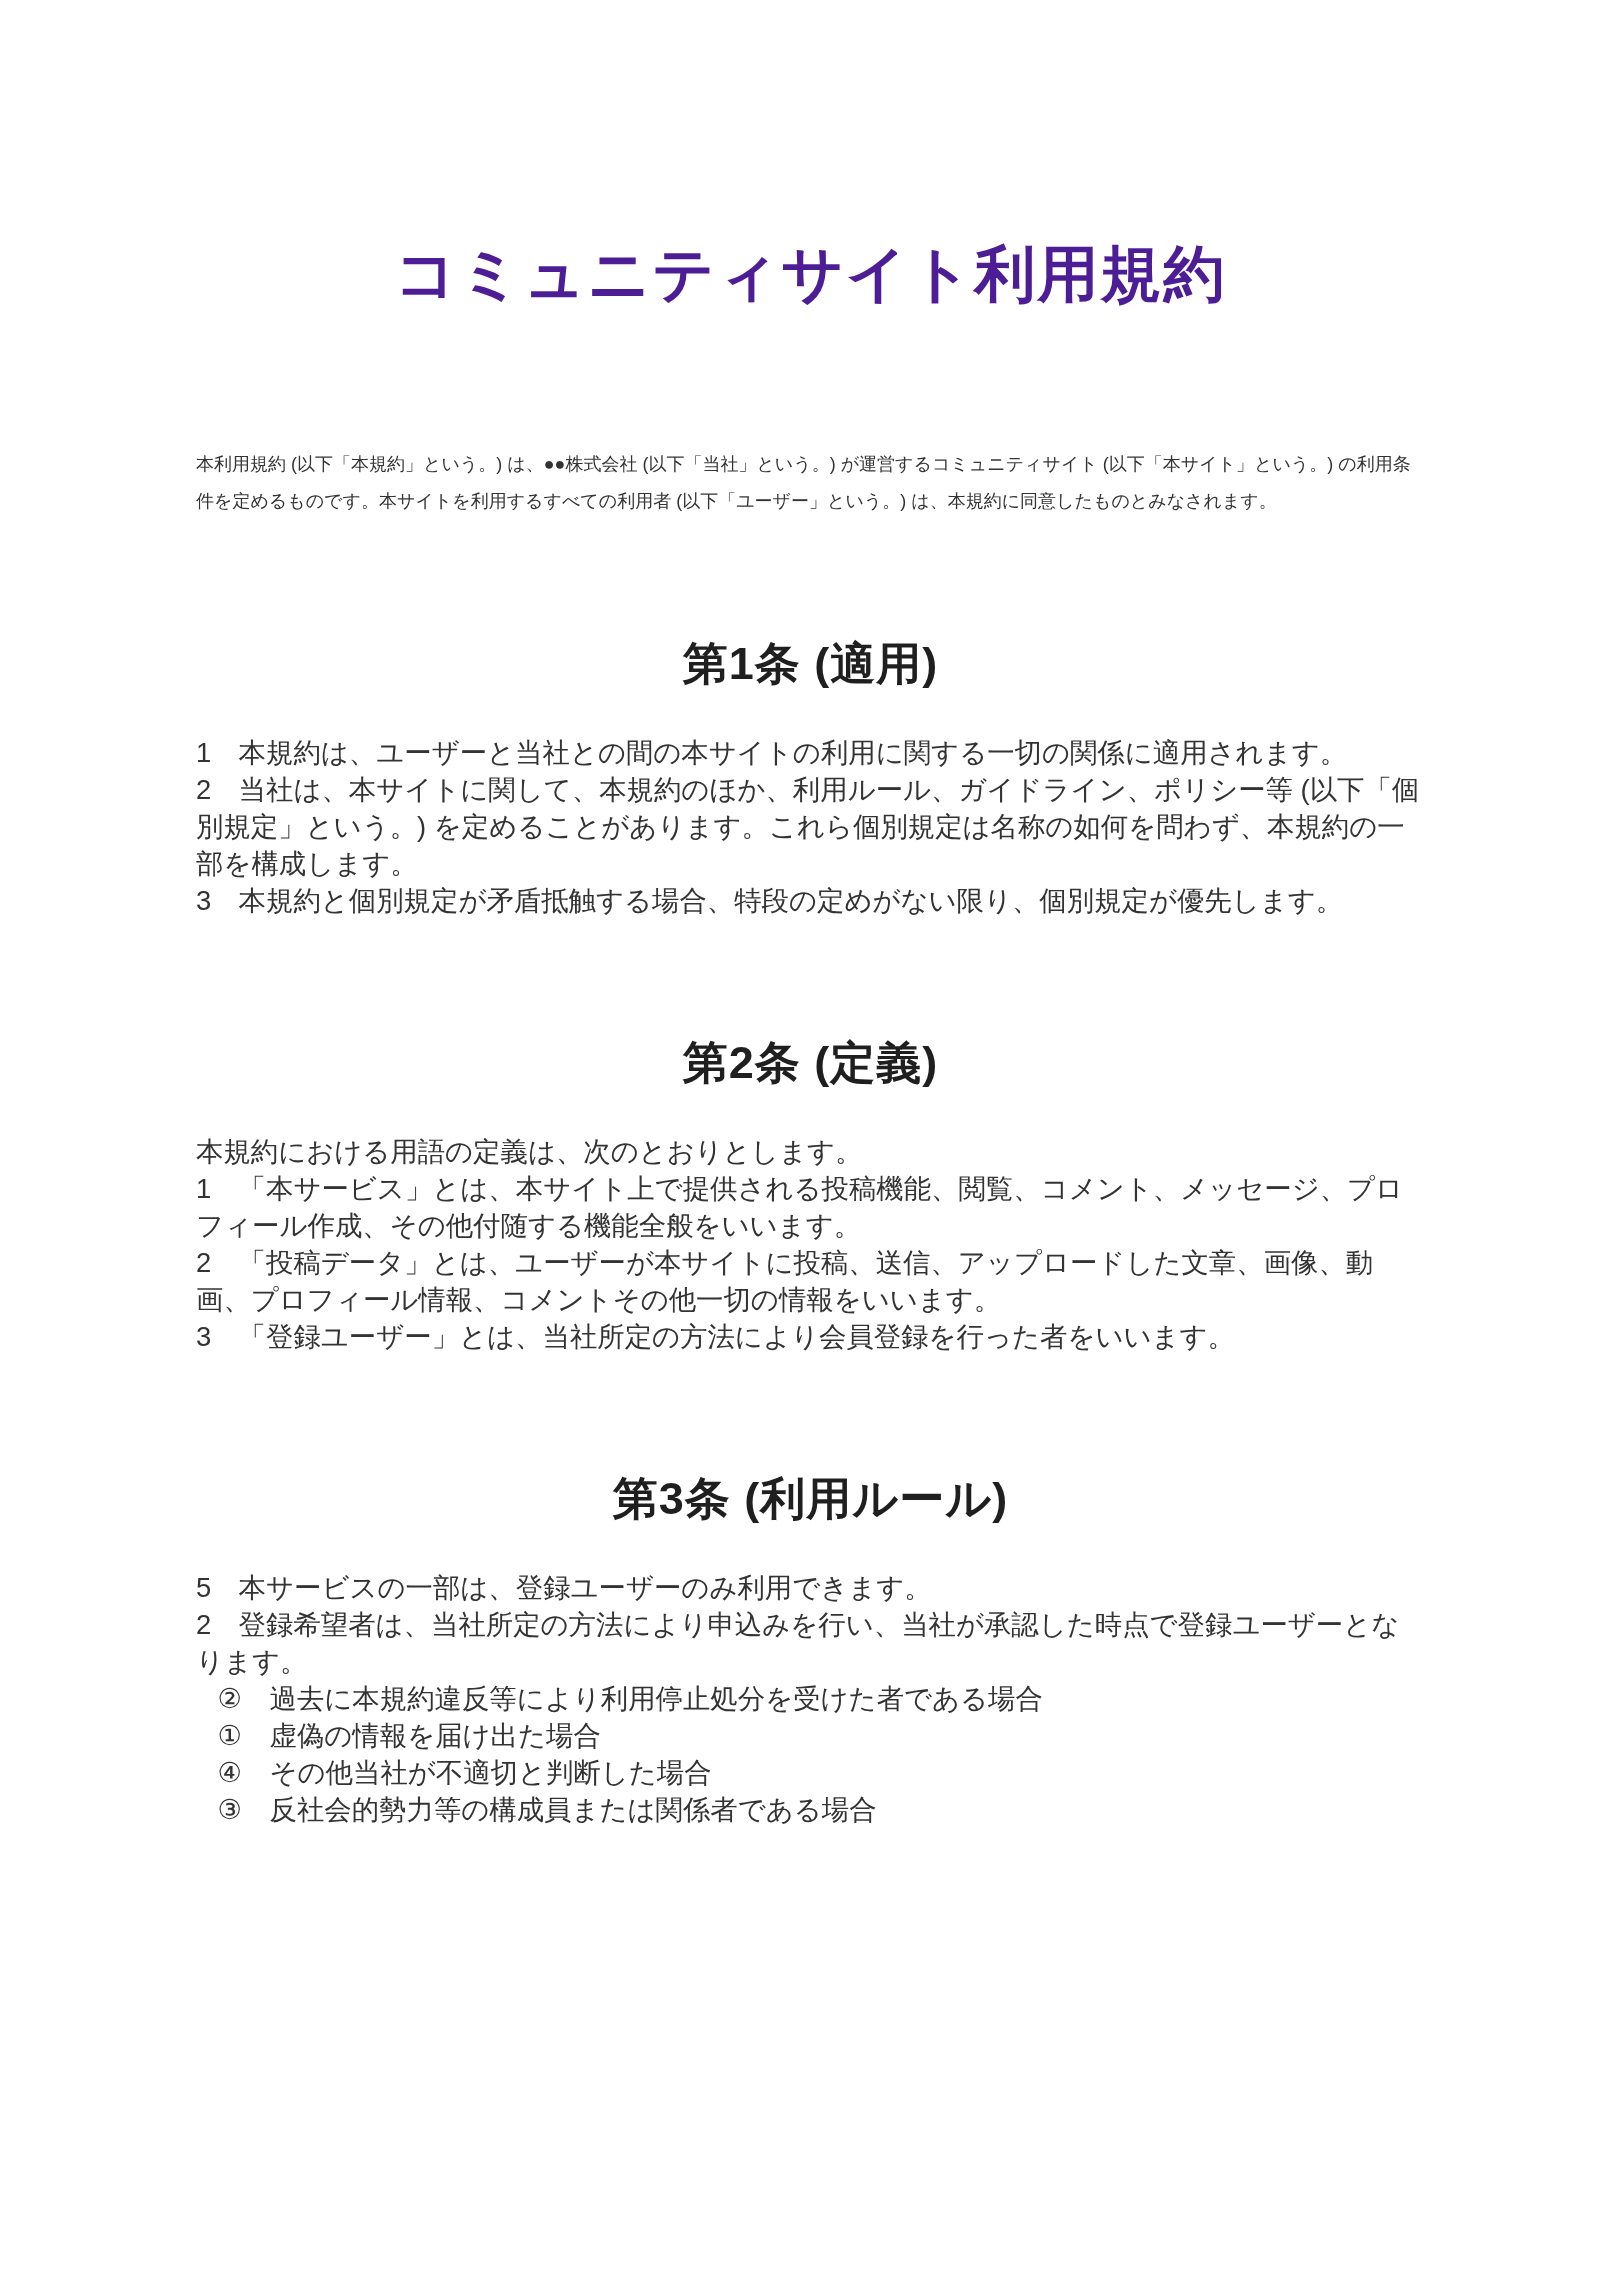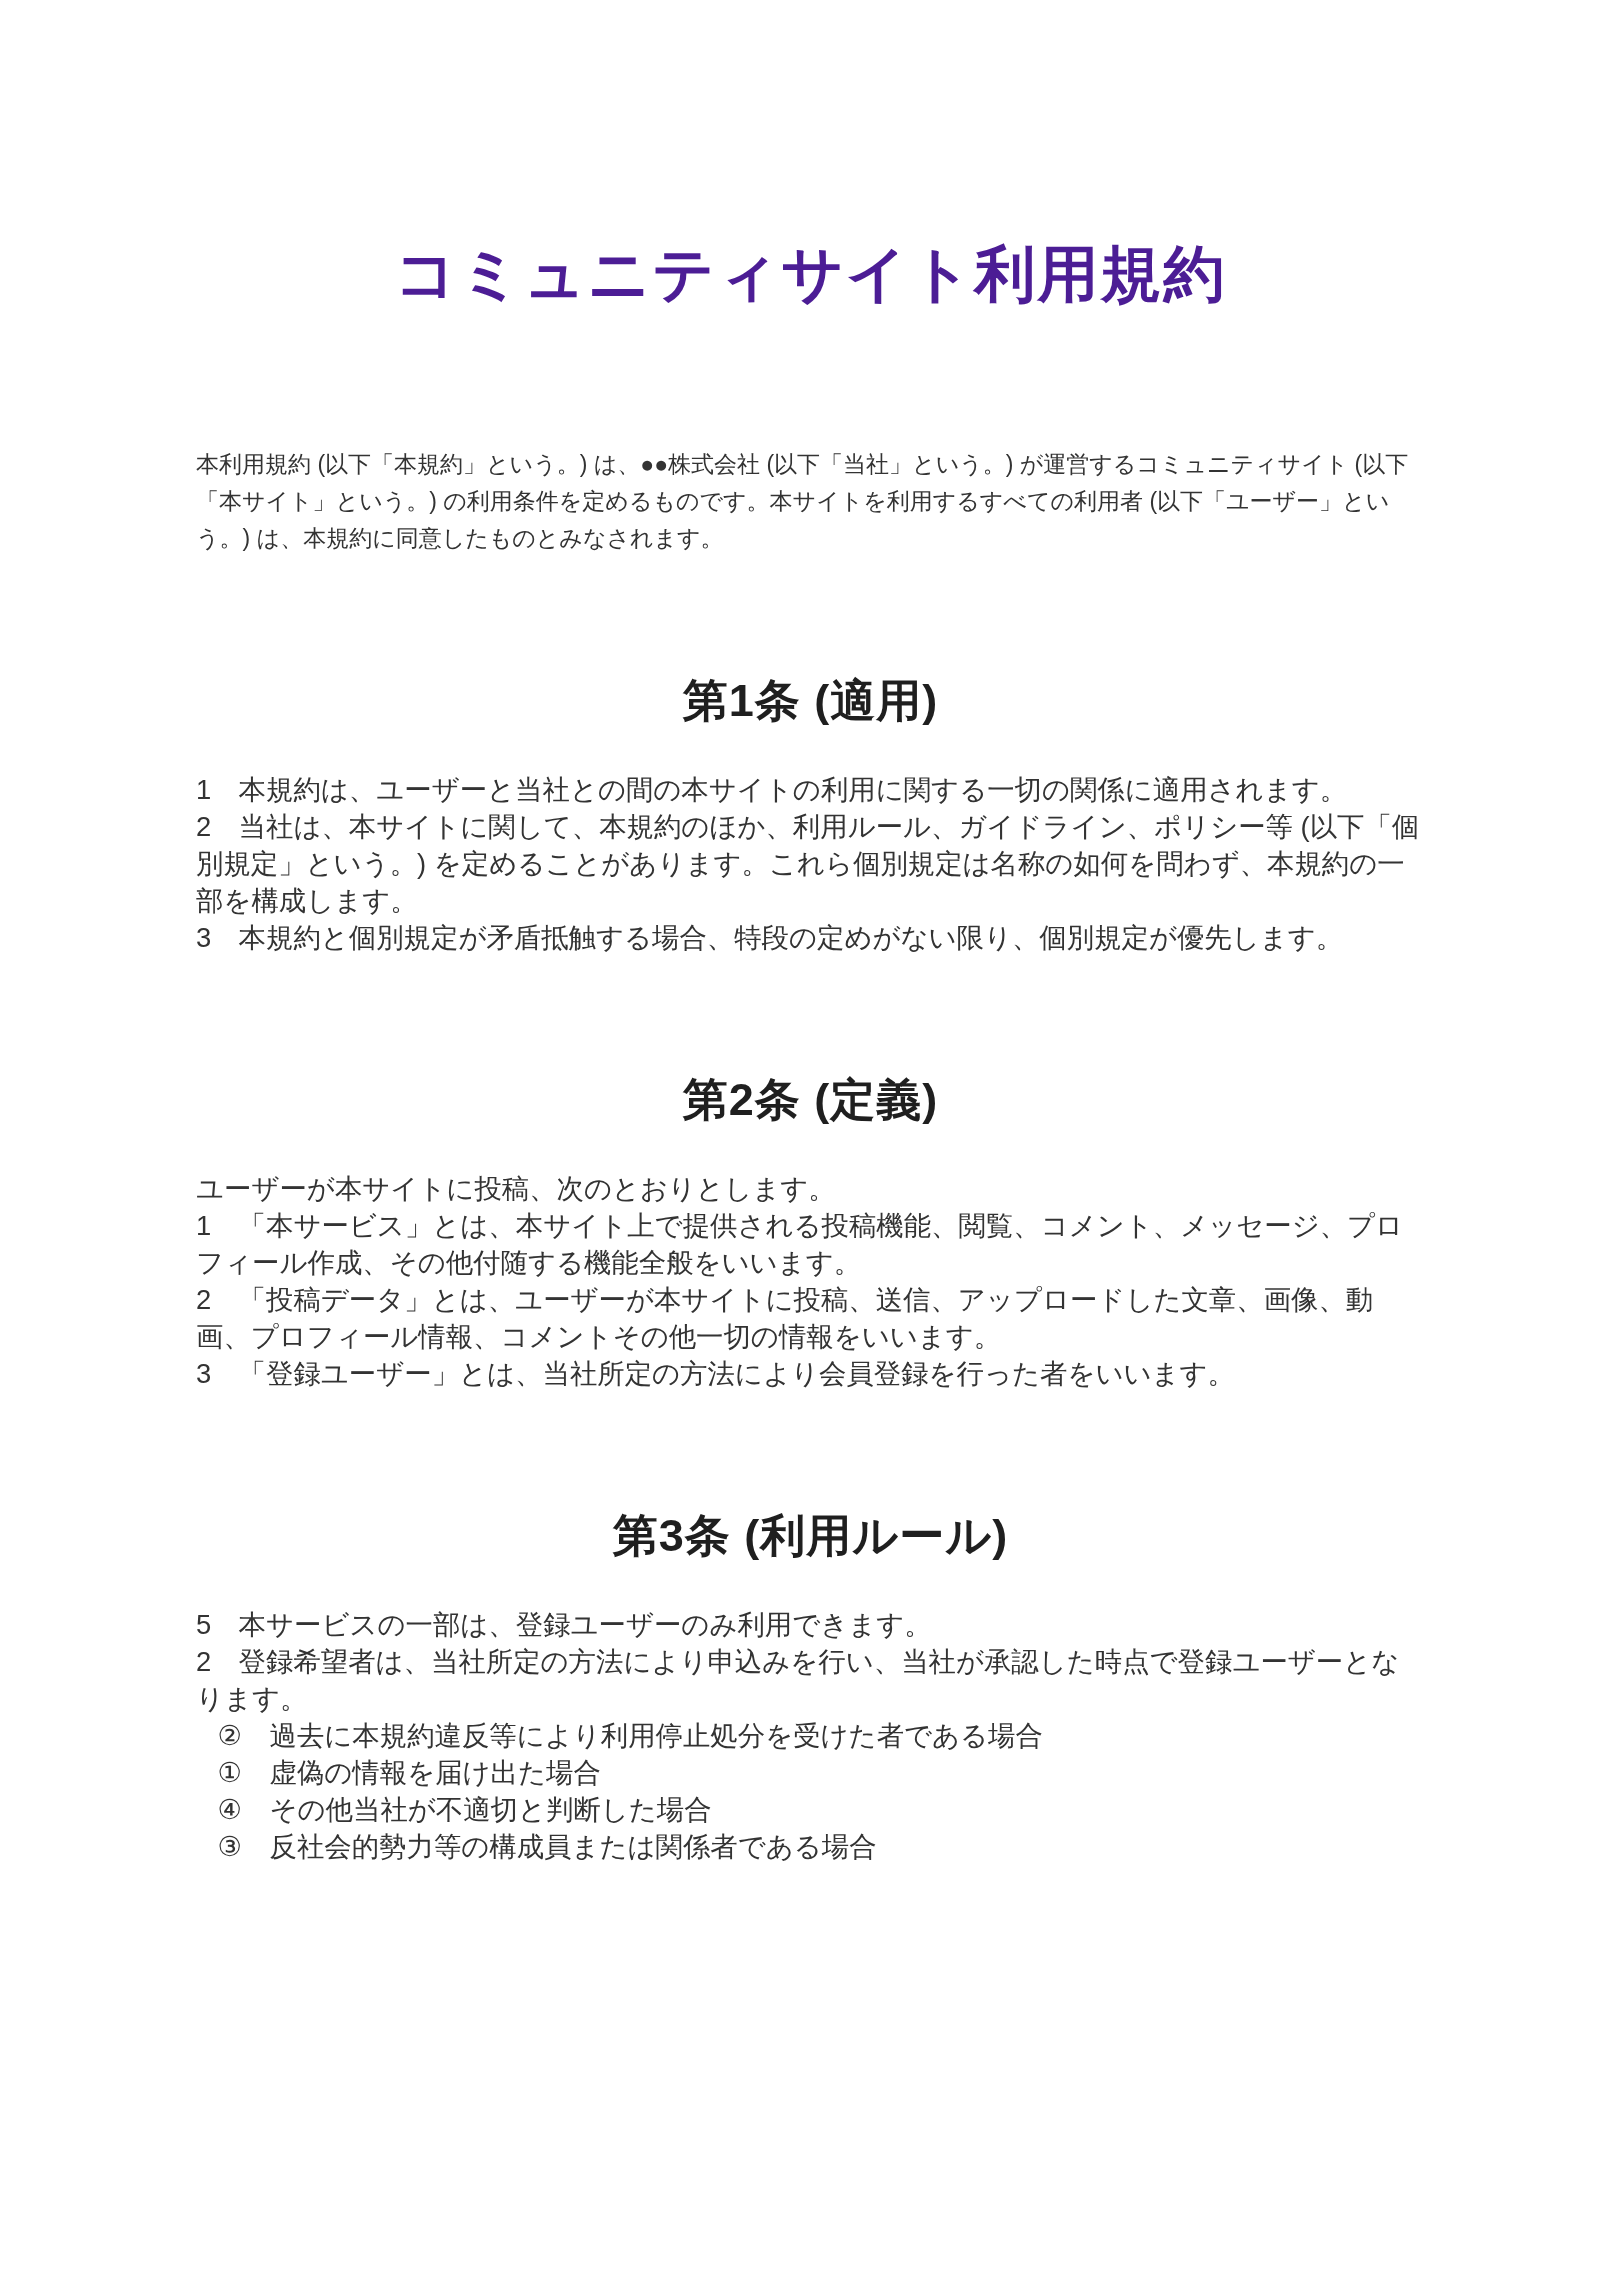--- a/index.html
+++ b/index.html
@@ -23,21 +23,21 @@
     margin: 0;
     font-size: 61px;
     line-height: 69px;
     font-weight: bold;
     text-align: center;
     color: #4c1d95;
     letter-spacing: 2px;
   }
   .intro {
     margin: 137px 0 0 0;
-    font-size: 23px;
+    font-size: 18px;
     line-height: 37px;
   }
   .article-heading {
     margin: 116px 0 0 0;
     font-size: 45px;
     line-height: 55px;
     font-weight: bold;
     color: #1f1f1f;
     letter-spacing: 1px;
     text-align: center;
@@ -65,21 +65,21 @@
 
   <h2 class="article-heading">第1条 (適用)</h2>
   <div class="article-body">
     <p>1　本規約は、ユーザーと当社との間の本サイトの利用に関する一切の関係に適用されます。</p>
     <p>2　当社は、本サイトに関して、本規約のほか、利用ルール、ガイドライン、ポリシー等 (以下「個別規定」という。) を定めることがあります。これら個別規定は名称の如何を問わず、本規約の一部を構成します。</p>
     <p>3　本規約と個別規定が矛盾抵触する場合、特段の定めがない限り、個別規定が優先します。</p>
   </div>
 
   <h2 class="article-heading">第2条 (定義)</h2>
   <div class="article-body">
-    <p>ユーザーが本サイトに投稿、次のとおりとします。</p>
+    <p>本規約における用語の定義は、次のとおりとします。</p>
     <p>1　「本サービス」とは、本サイト上で提供される投稿機能、閲覧、コメント、メッセージ、プロフィール作成、その他付随する機能全般をいいます。</p>
     <p>2　「投稿データ」とは、ユーザーが本サイトに投稿、送信、アップロードした文章、画像、動画、プロフィール情報、コメントその他一切の情報をいいます。</p>
     <p>3　「登録ユーザー」とは、当社所定の方法により会員登録を行った者をいいます。</p>
   </div>
 
   <h2 class="article-heading">第3条 (利用ルール)</h2>
   <div class="article-body">
     <p>5　本サービスの一部は、登録ユーザーのみ利用できます。</p>
     <p>2　登録希望者は、当社所定の方法により申込みを行い、当社が承認した時点で登録ユーザーとなります。</p>
     <p class="sub-item">②　過去に本規約違反等により利用停止処分を受けた者である場合</p>

